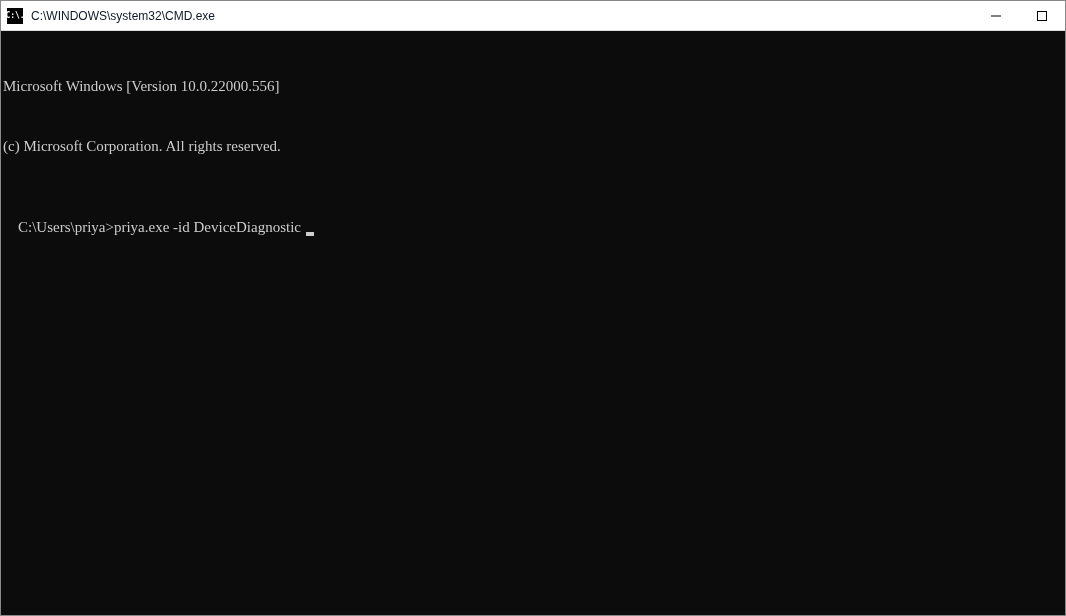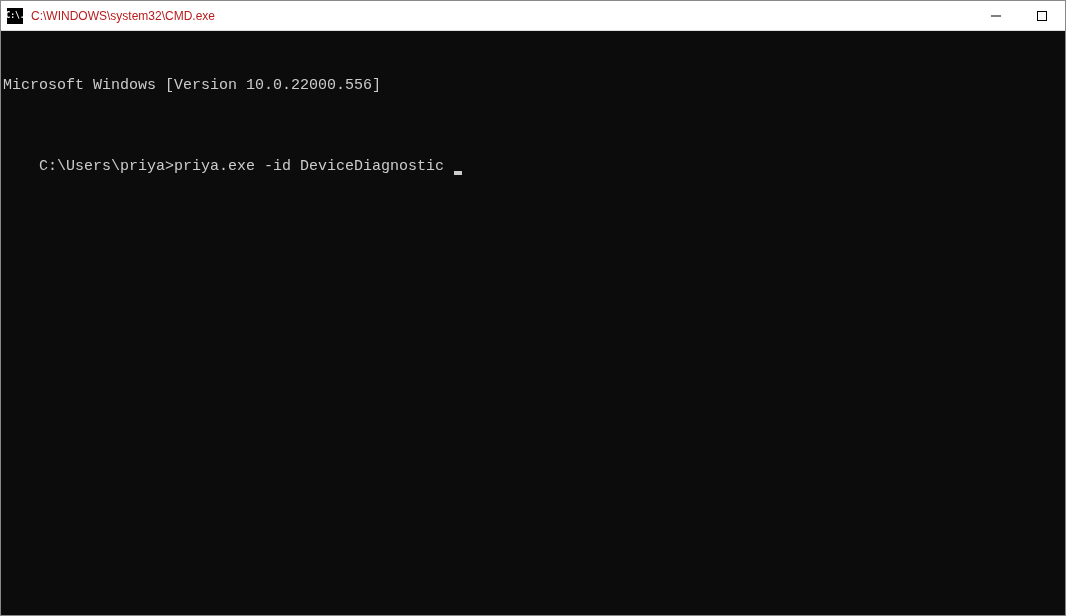--- a/index.html
+++ b/index.html
@@ -42,21 +42,21 @@
     }
     .titlebar-icon-text {
       color: #fff;
       font-size: 8px;
       font-family: Consolas, monospace;
       font-weight: bold;
       line-height: 1;
     }
     .titlebar-title {
       font-size: 12px;
-      color: #b91c1c;
+      color: #0f172a;
       flex: 1;
     }
     .window-controls {
       display: flex;
       align-items: center;
       height: 100%;
     }
     .window-control {
       width: 46px;
       height: 100%;
@@ -66,21 +66,21 @@
       cursor: default;
     }
     .window-control svg {
       width: 10px;
       height: 10px;
     }
     .terminal {
       flex: 1;
       background: #0c0c0c;
       padding: 4px 2px;
-      font-family: Liberation Mono, monospace;
+      font-family: Liberation Serif, serif;
       font-size: 15px;
       color: #cccccc;
       line-height: 1.35;
       overflow: auto;
       white-space: pre;
     }
     .terminal-line {
       display: block;
     }
     .prompt-line {
@@ -113,16 +113,17 @@
       </div>
       <div class="window-control">
         <svg viewBox="0 0 10 10">
           <rect x="0.5" y="0.5" width="9" height="9" fill="none" stroke="#000" stroke-width="1"></rect>
         </svg>
       </div>
     </div>
   </div>
   <div class="terminal">
     <span class="terminal-line">Microsoft Windows [Version 10.0.22000.556]</span>
+    <span class="terminal-line">(c) Microsoft Corporation. All rights reserved.</span>
     <span class="terminal-line"></span>
     <span class="prompt-line"><span>C:\Users\priya&gt;</span><span>priya.exe -id DeviceDiagnostic </span><span class="cursor-block"></span></span>
   </div>
 </div>
 
 </body></html>

